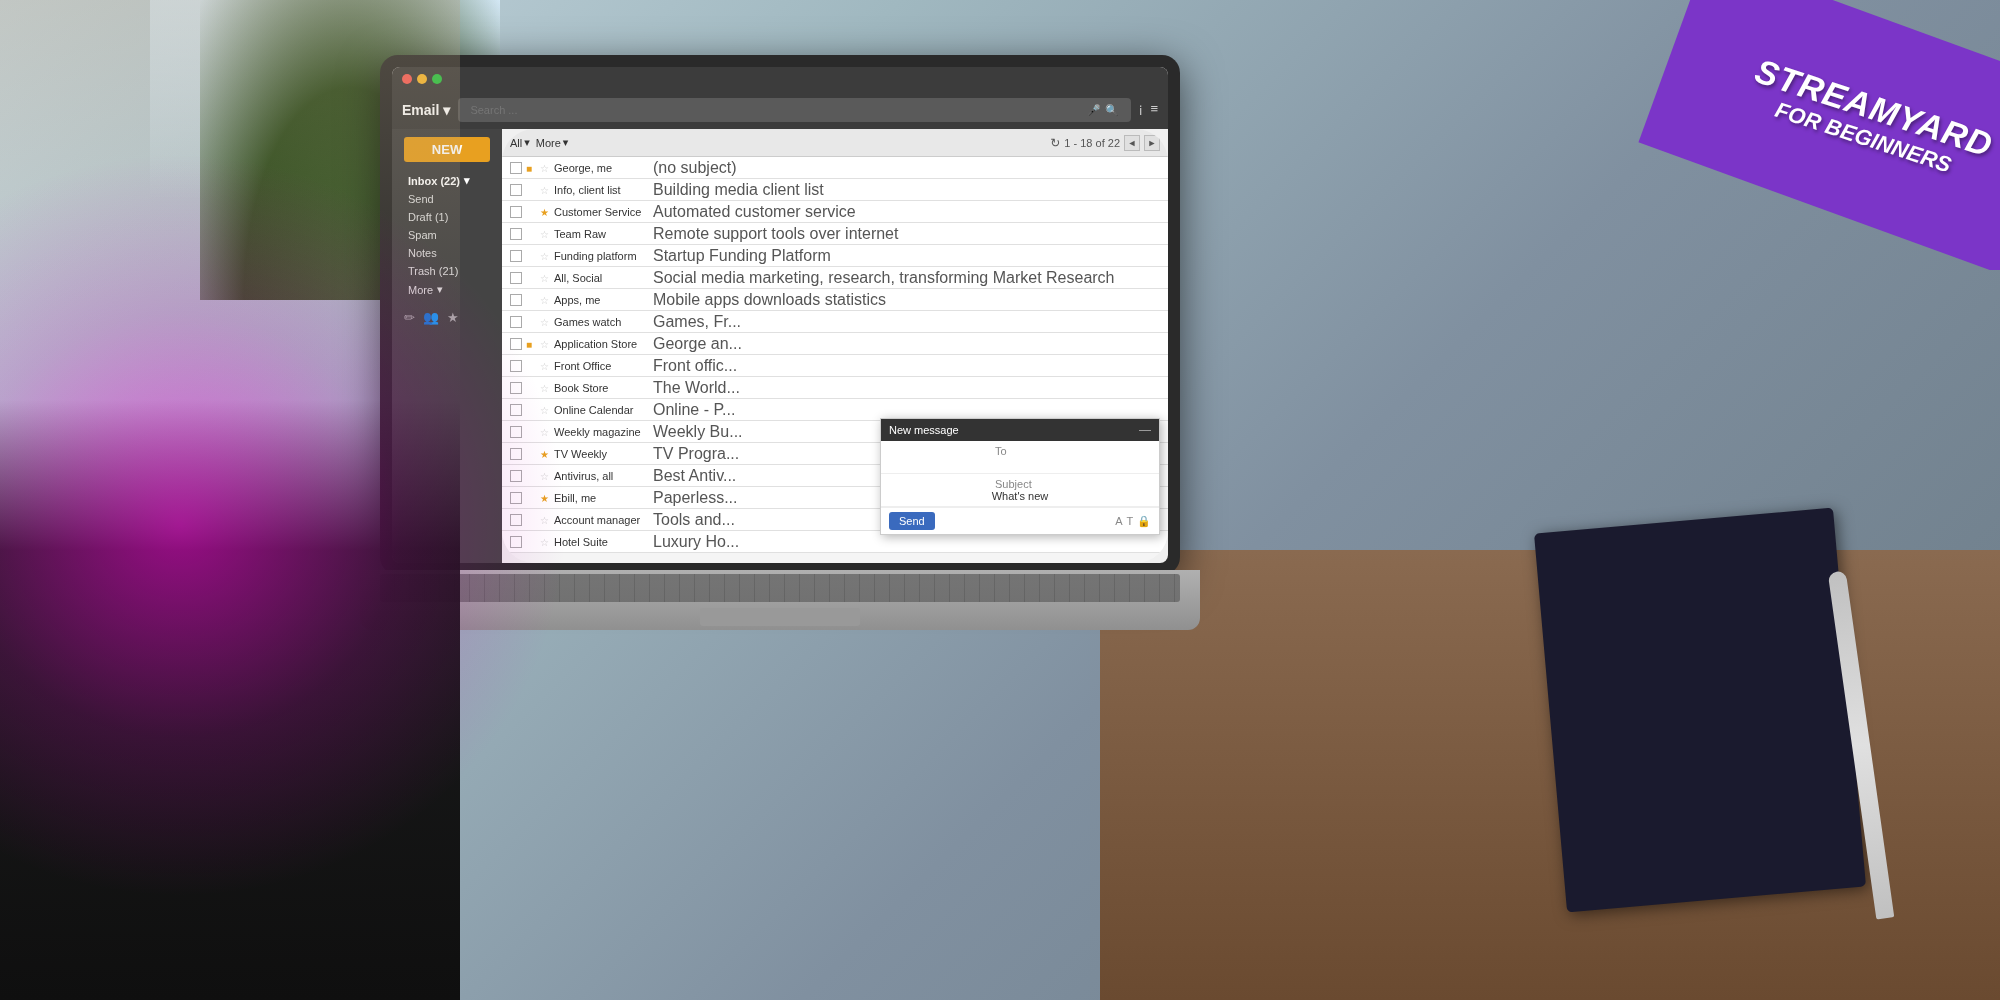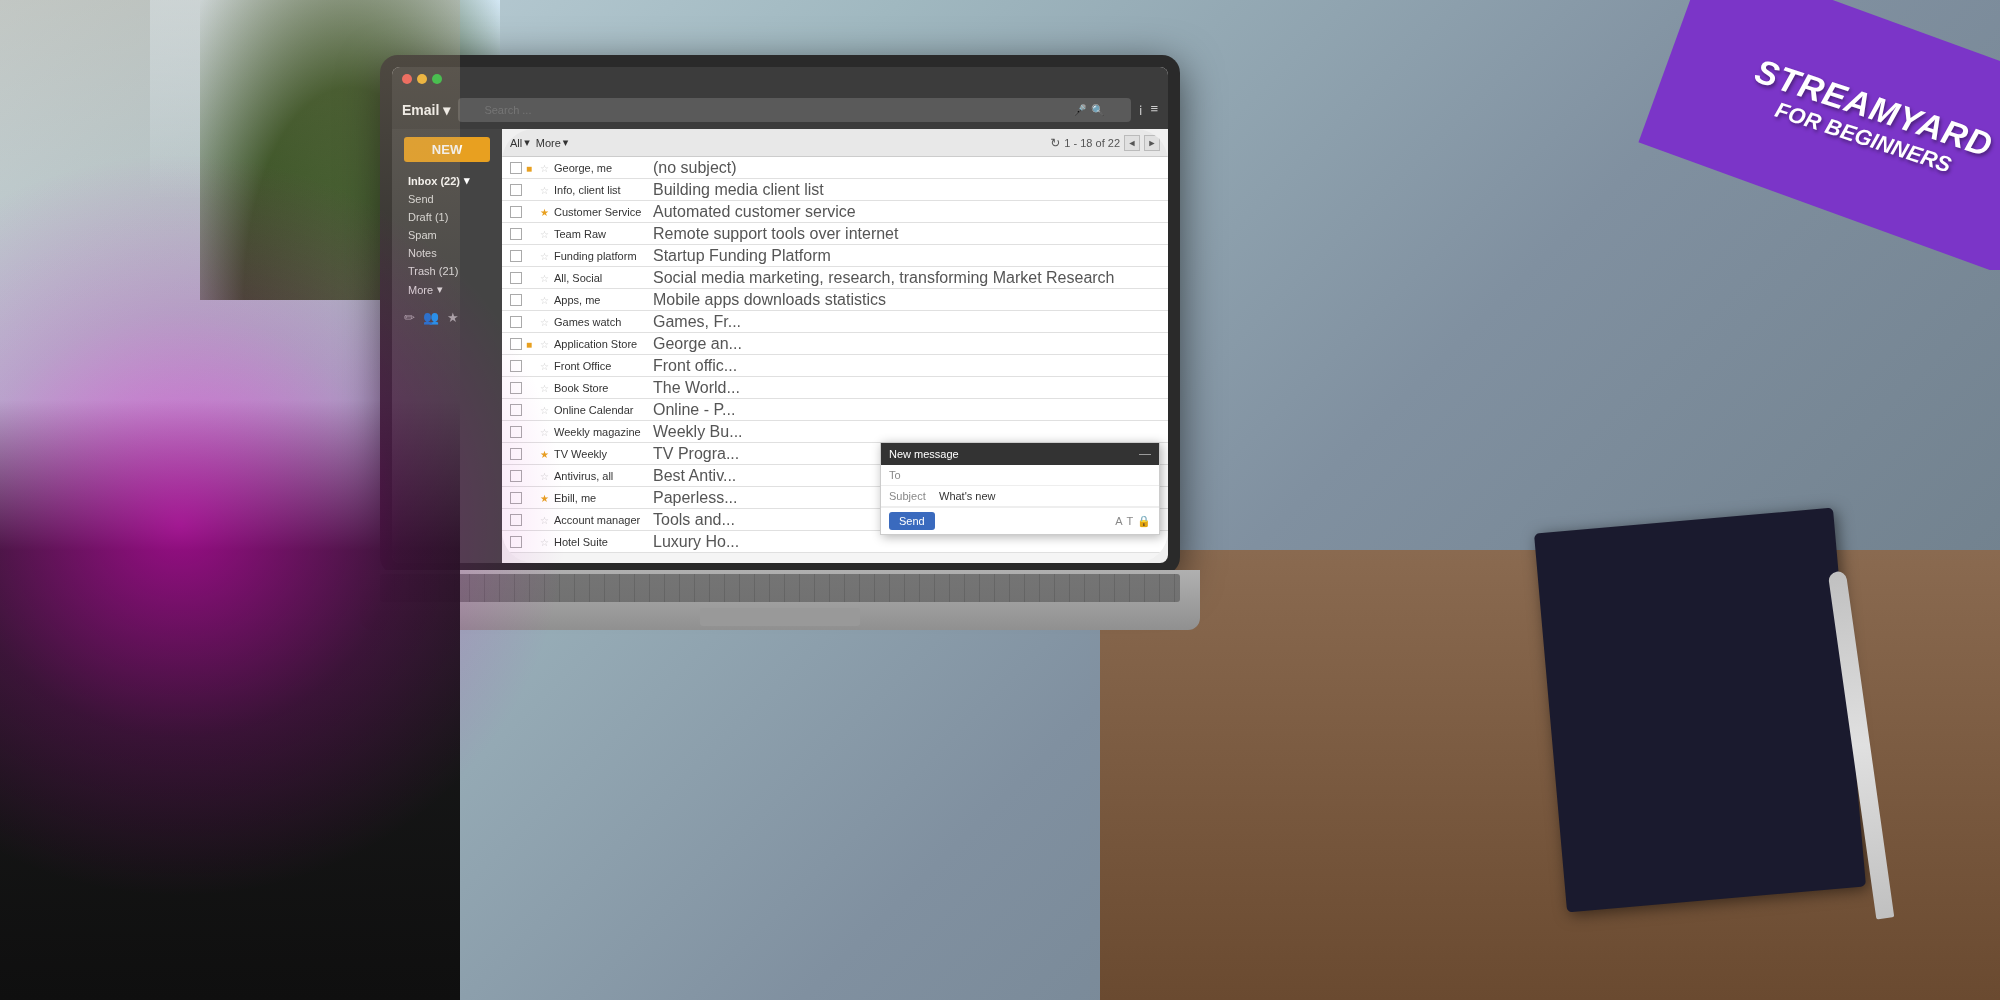--- a/index.html
+++ b/index.html
@@ -153,21 +153,21 @@
       display: flex;
       align-items: center;
       gap: 4px;
     }
     .search-bar {
       flex: 1;
       background: #5a5a5a;
       border-radius: 4px;
       display: flex;
       align-items: center;
-      padding: 3px 26px;
+      padding: 3px 12px;
       height: 24px;
     }
     .search-input {
       flex: 1;
       background: transparent;
       border: none;
       outline: none;
       color: #aaa;
       font-size: 11px;
     }
@@ -360,20 +360,21 @@
       color: #aaa;
       font-size: 12px;
       cursor: pointer;
     }
     .popup-field {
       display: flex;
       align-items: center;
       border-bottom: 1px solid #eee;
       padding: 4px 8px;
       font-size: 11px;
+      flex-direction: column;
     }
     .popup-label {
       color: #888;
       width: 50px;
       flex-shrink: 0;
     }
     .popup-input {
       flex: 1;
       border: none;
       outline: none;

